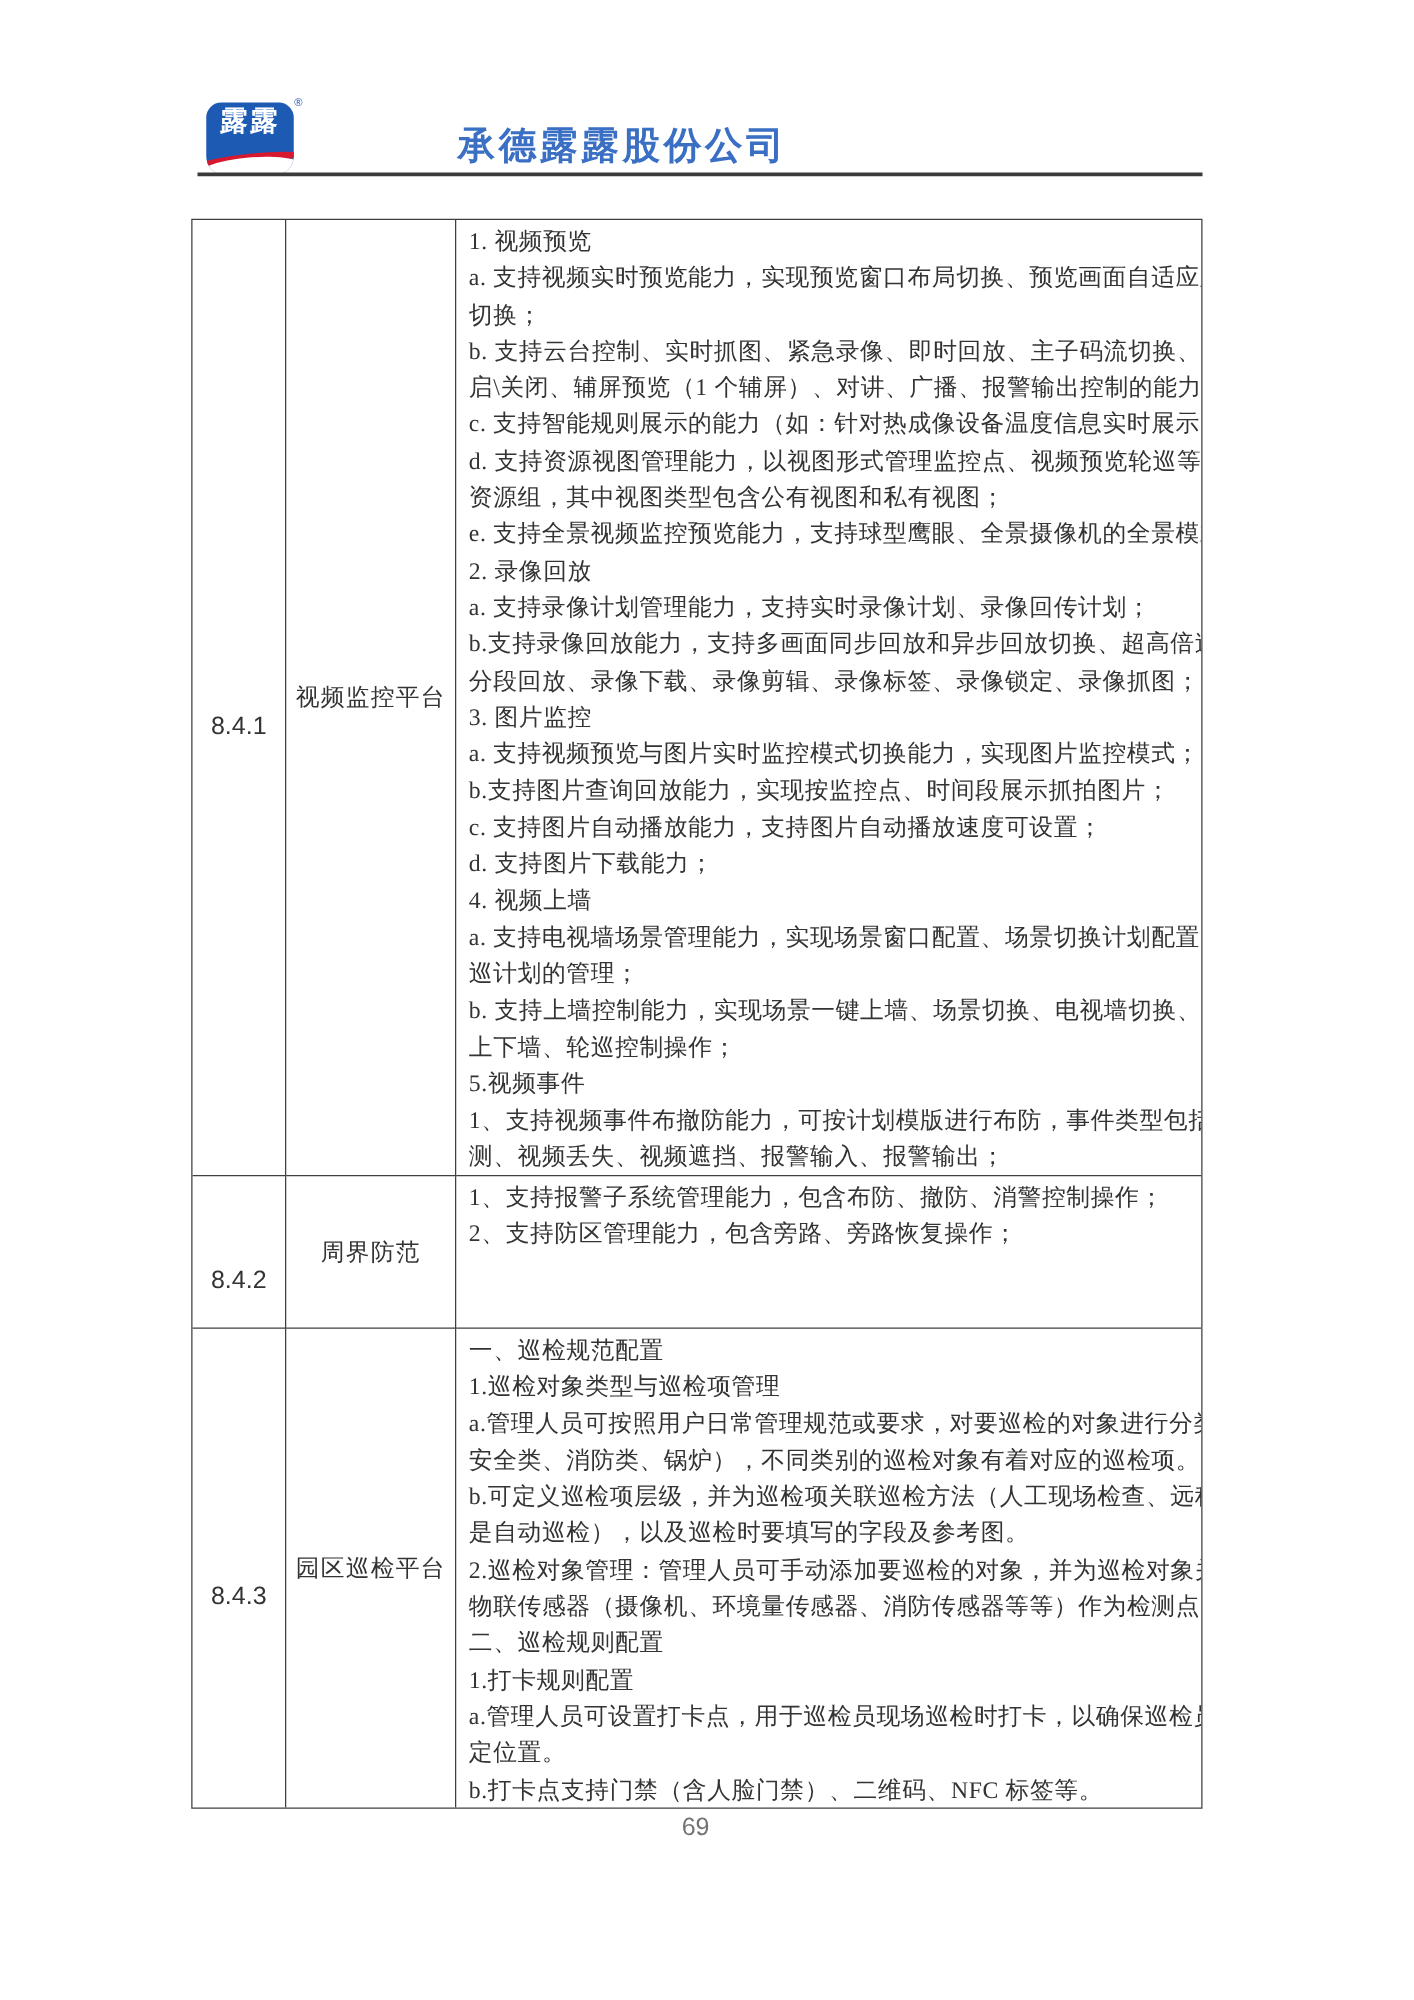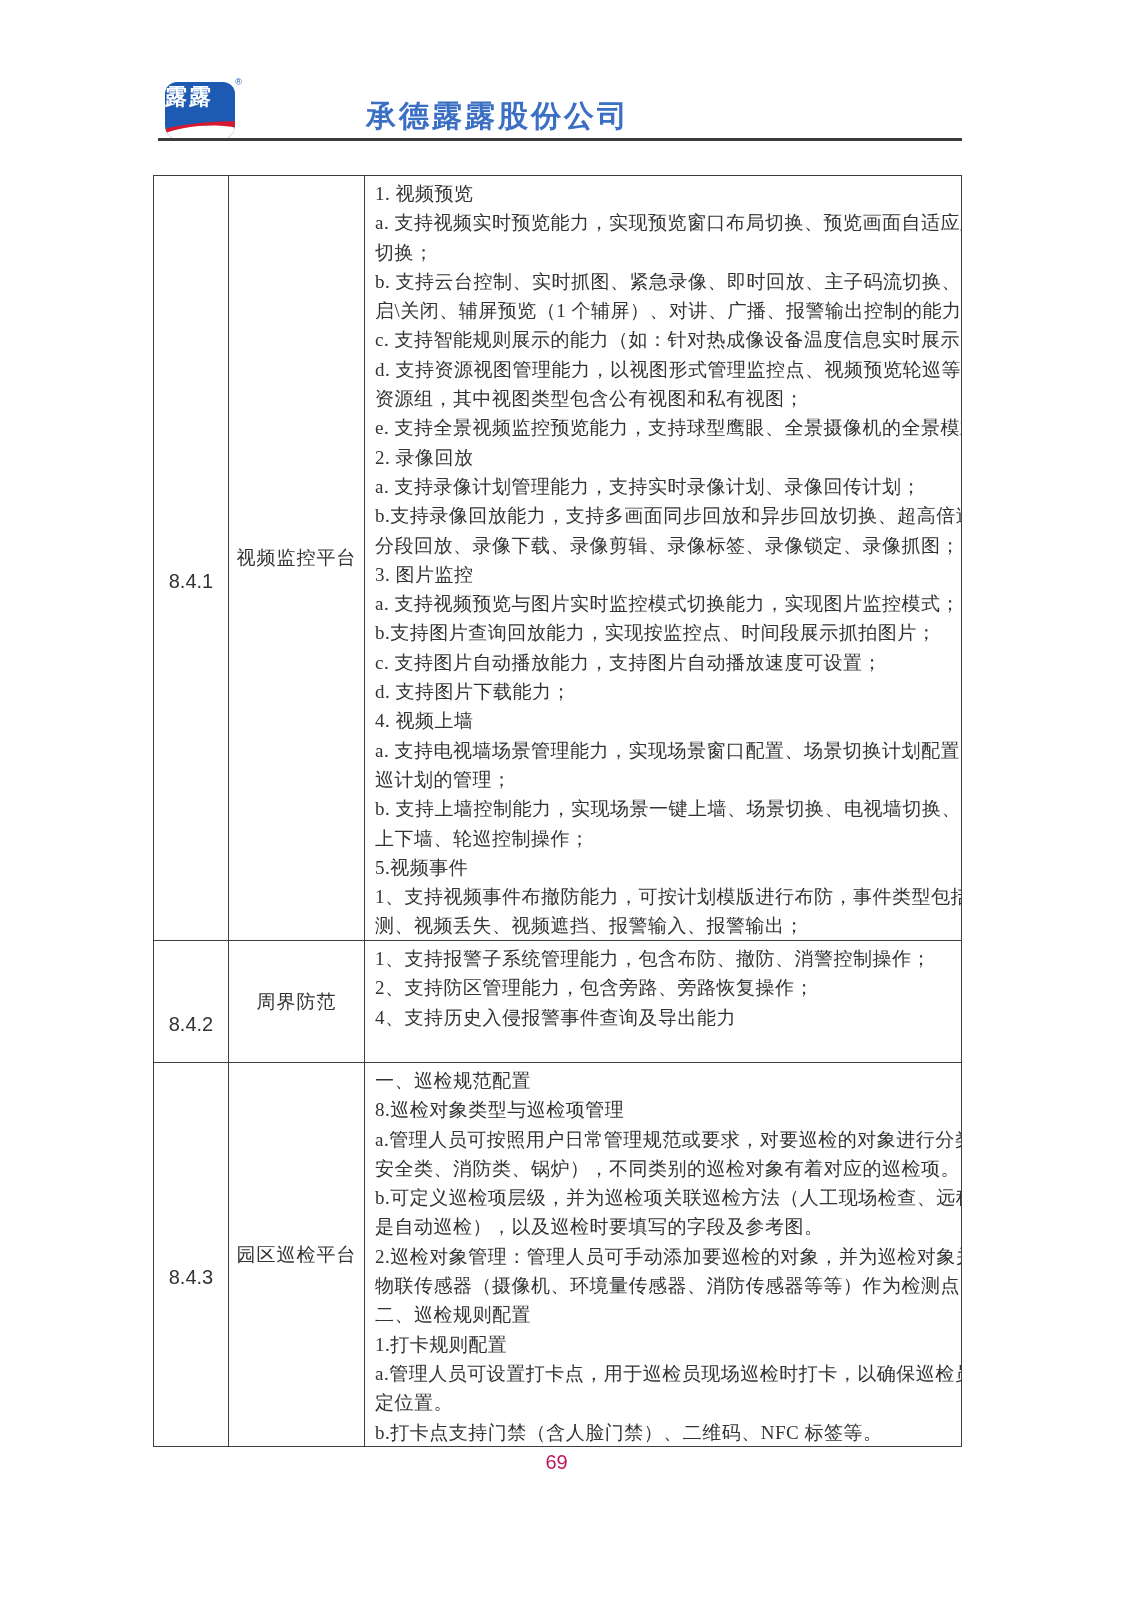--- a/index.html
+++ b/index.html
@@ -3,21 +3,21 @@
 <meta charset="utf-8">
 <style>
   * { margin:0; padding:0; box-sizing:border-box; }
   html,body { background:#ffffff; }
   body { width:1131px; height:1600px; font-family:"Liberation Sans","DejaVu Sans",sans-serif; color:#333; }
   .page { position:relative; width:1131px; height:1600px; background:#fff; overflow:hidden; }
 
   
   .logo { position:absolute; left:165px; top:82px; width:70px; height:58px; }
   .logo-box { position:absolute; inset:0; background:#1d5ab4; border-radius:12px 12px 15px 15px; overflow:hidden; }
-  .logo-text { position:absolute; top:3px; left:0; right:0; text-align:left; color:#ffffff; font-size:22px; font-weight:bold; letter-spacing:2px; line-height:24px; }
+  .logo-text { position:absolute; top:3px; left:0; right:0; text-align:center; color:#ffffff; font-size:22px; font-weight:bold; letter-spacing:2px; line-height:24px; }
   .logo-white { position:absolute; bottom:-10px; left:-10px; width:90px; height:24px; background:#ffffff; border-radius:50% 50% 0 0; transform:rotate(-5deg); }
   .logo-red { position:absolute; bottom:8px; left:-6px; width:82px; height:9px; background:#d6192e; border-radius:50%; transform:rotate(-6deg); }
   .logo-reg { position:absolute; top:-5px; right:-7px; font-size:9px; color:#1d5ab4; background:#fff; border-radius:50%; line-height:10px; }
 
   .company-title { position:absolute; left:0; top:96px; width:996px; text-align:center;
     font-size:30px; font-weight:600; letter-spacing:3px; color:#3a6fc4; }
   .header-rule { position:absolute; left:158px; top:138px; width:804px; height:3px; background:#3a3a3a; }
 
   
   .req-table { position:absolute; left:153px; top:175px; width:809px;
@@ -25,21 +25,21 @@
     border:1.5px solid #3f3f3f; }
   .cell { border-color:#3f3f3f; border-style:solid; border-width:0; overflow:hidden; }
   .cell.col1, .cell.col2 { border-right-width:1.5px; display:flex; align-items:center; justify-content:center; }
   .cell.rb { border-bottom-width:1.5px; }
   .row-id { font-size:20px; color:#333;margin-top:46px; }
   .row-name { font-size:19px; color:#333; letter-spacing:1px; text-align:center; }
   .cell.col3 { padding:3px 8px 0 10px;font-family:Liberation Serif, serif; }
   .tline { font-size:19px; line-height:29.3px; height:29.3px; white-space:nowrap; color:#333; letter-spacing:0.5px; }
 
   
-  .page-number { position:absolute; left:0; top:1451px; width:1113px; text-align:center; font-size:20px; color:#be185d; }
+  .page-number { position:absolute; left:0; top:1451px; width:1113px; text-align:center; font-size:20px; color:#737373; }
 </style>
 </head>
 <body>
 
 <div class="page">
 
   <div class="logo">
     <div class="logo-box">
       <div class="logo-text">露露</div>
       <div class="logo-red"></div>
@@ -93,34 +93,33 @@
     <div class="cell col1 rb">
       <span class="row-id">8.4.2</span>
     </div>
     <div class="cell col2 rb">
       <span class="row-name">周界防范</span>
     </div>
     <div class="cell col3 rb">
       <div>
           <div class="tline">1、支持报警子系统管理能力，包含布防、撤防、消警控制操作；</div>
           <div class="tline">2、支持防区管理能力，包含旁路、旁路恢复操作；</div>
-          <div class="tline">4、支持历史入侵报警事件查询及导出能力</div>
         </div>
     </div>
 
     <div class="cell col1">
       <span class="row-id">8.4.3</span>
     </div>
     <div class="cell col2">
       <span class="row-name">园区巡检平台</span>
     </div>
     <div class="cell col3">
       <div>
           <div class="tline">一、巡检规范配置</div>
-          <div class="tline">8.巡检对象类型与巡检项管理</div>
+          <div class="tline">1.巡检对象类型与巡检项管理</div>
           <div class="tline">a.管理人员可按照用户日常管理规范或要求，对要巡检的对象进行分类（例如</div>
           <div class="tline">安全类、消防类、锅炉），不同类别的巡检对象有着对应的巡检项。</div>
           <div class="tline">b.可定义巡检项层级，并为巡检项关联巡检方法（人工现场检查、远程检查还</div>
           <div class="tline">是自动巡检），以及巡检时要填写的字段及参考图。</div>
           <div class="tline">2.巡检对象管理：管理人员可手动添加要巡检的对象，并为巡检对象关联各类</div>
           <div class="tline">物联传感器（摄像机、环境量传感器、消防传感器等等）作为检测点；</div>
           <div class="tline">二、巡检规则配置</div>
           <div class="tline">1.打卡规则配置</div>
           <div class="tline">a.管理人员可设置打卡点，用于巡检员现场巡检时打卡，以确保巡检员到达指</div>
           <div class="tline">定位置。</div>

